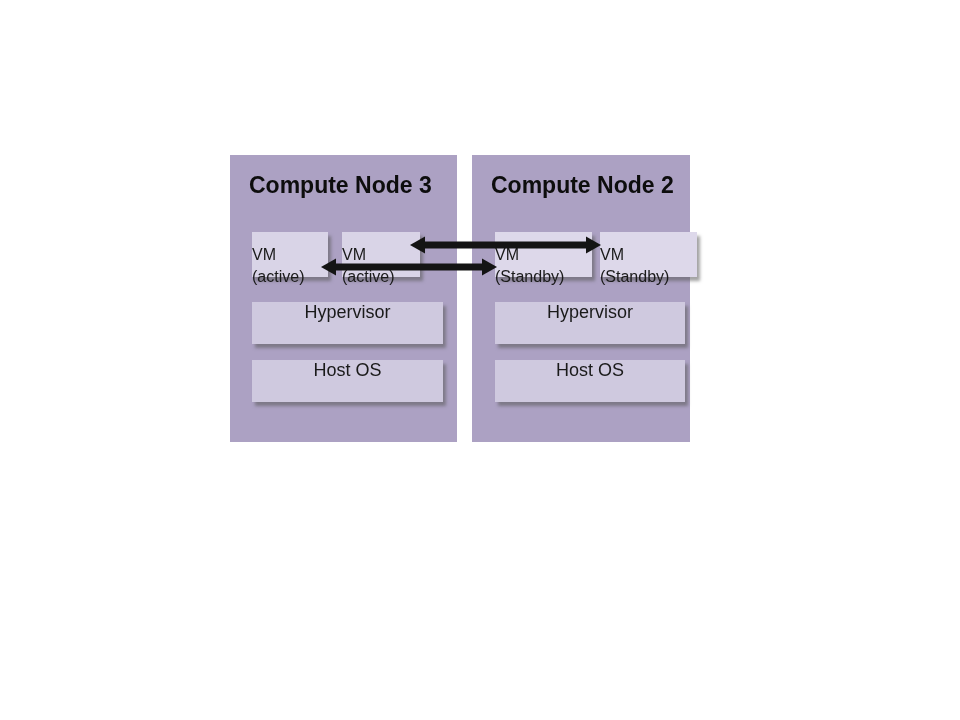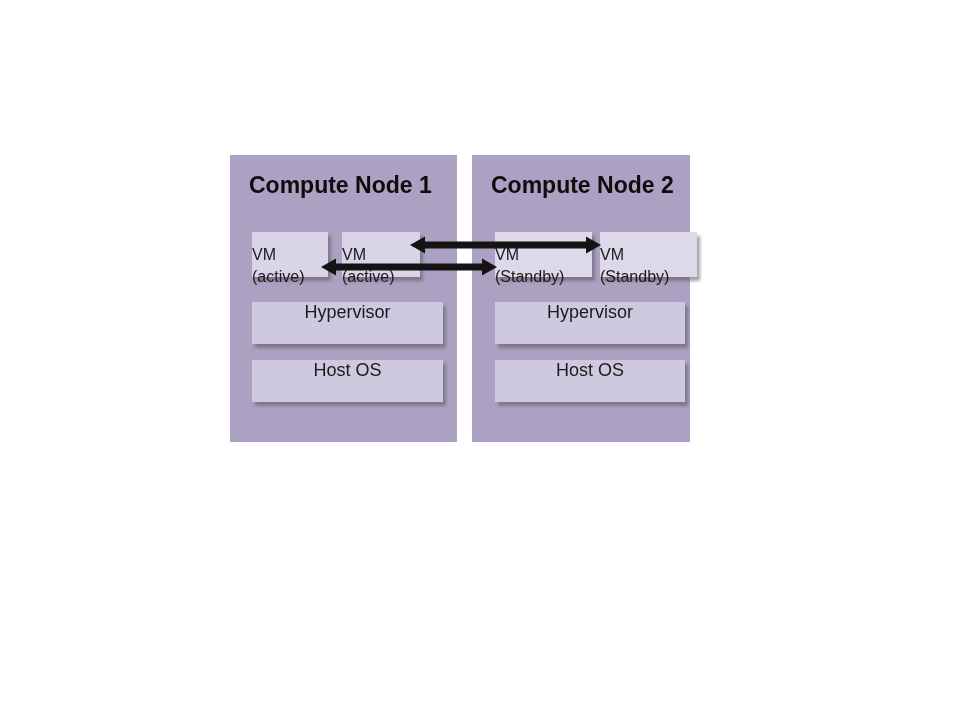--- a/index.html
+++ b/index.html
@@ -75,21 +75,21 @@
     z-index: 5;
     pointer-events: none;
   }
 </style>
 </head>
 <body>
 
 <div class="canvas">
 
   <div class="node node--1">
-    <div class="node-title">Compute Node 1</div>
+    <div class="node-title">Compute Node 3</div>
   </div>
 
   <div class="node node--2">
     <div class="node-title">Compute Node 2</div>
   </div>
 
   <div class="vm vm--n1a">
     <span class="vm-line">VM</span>
     <span class="vm-line">(active)</span>
   </div>

